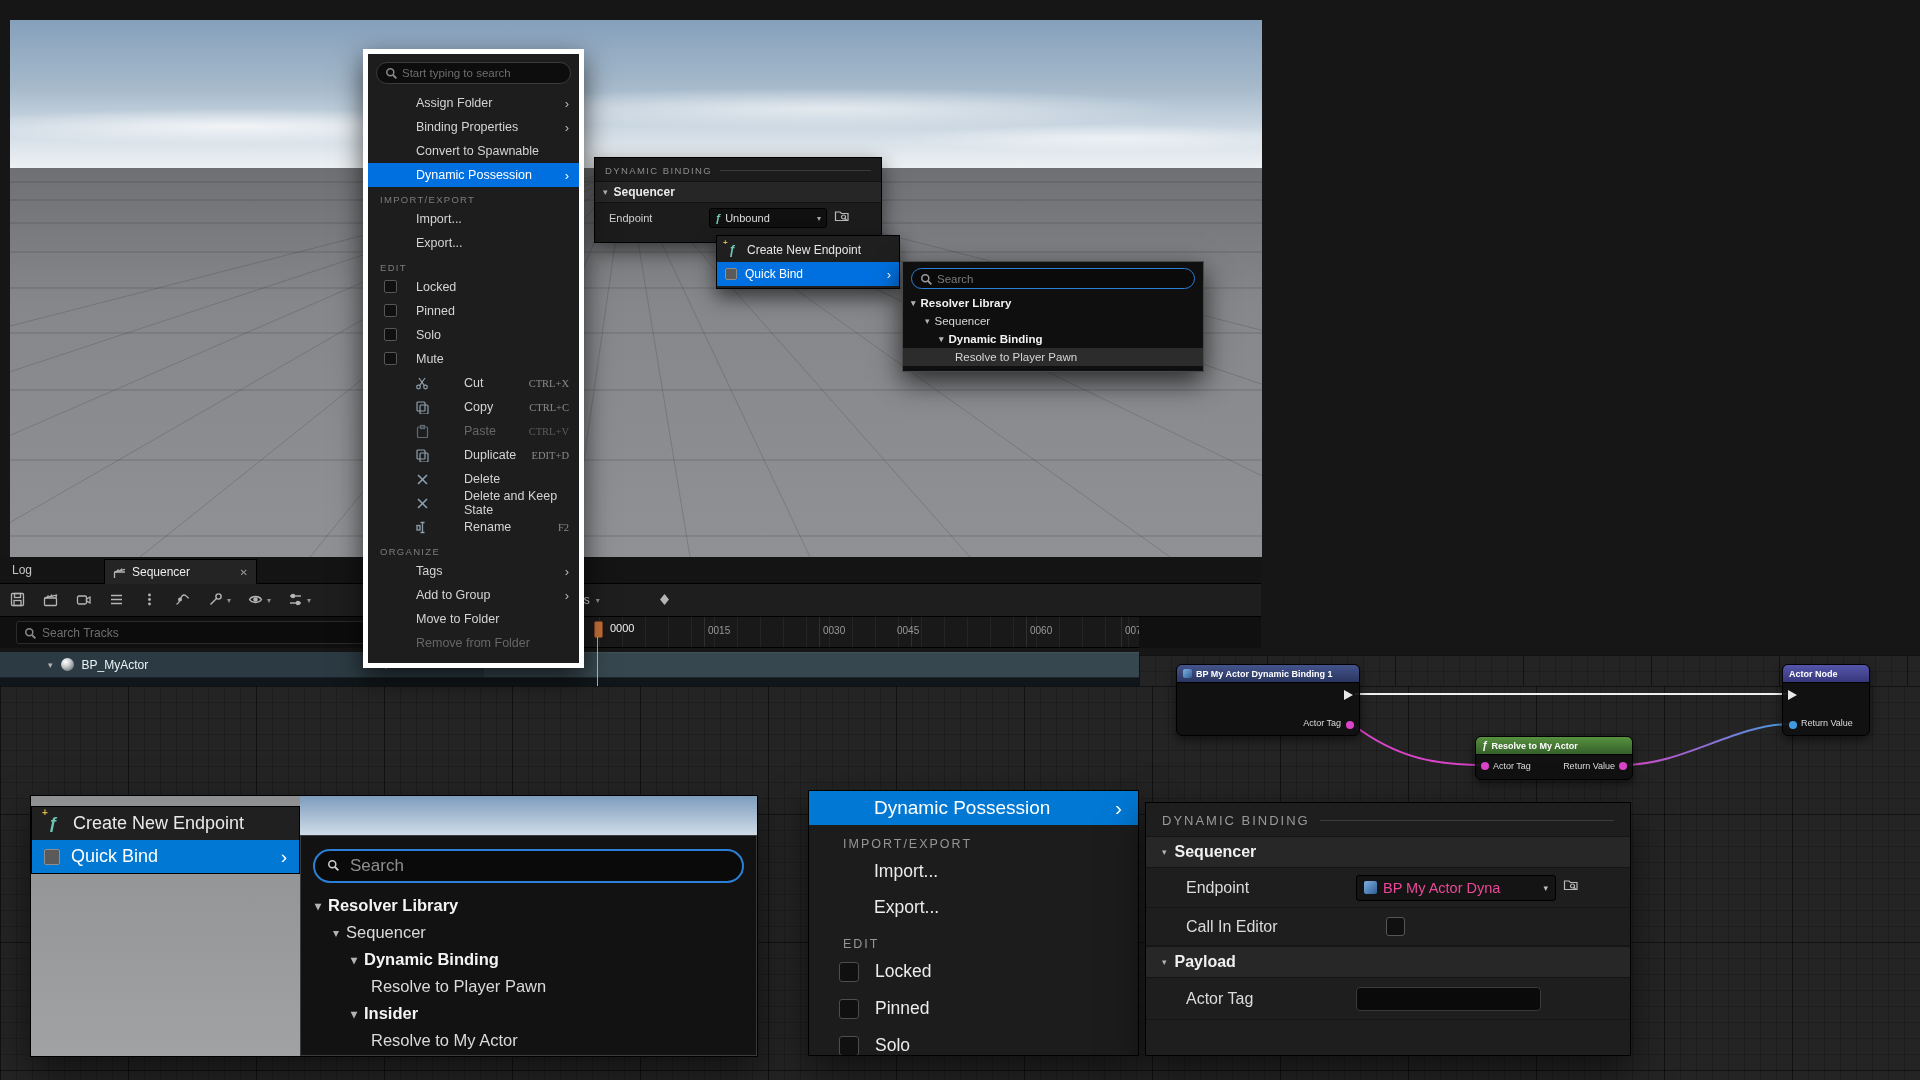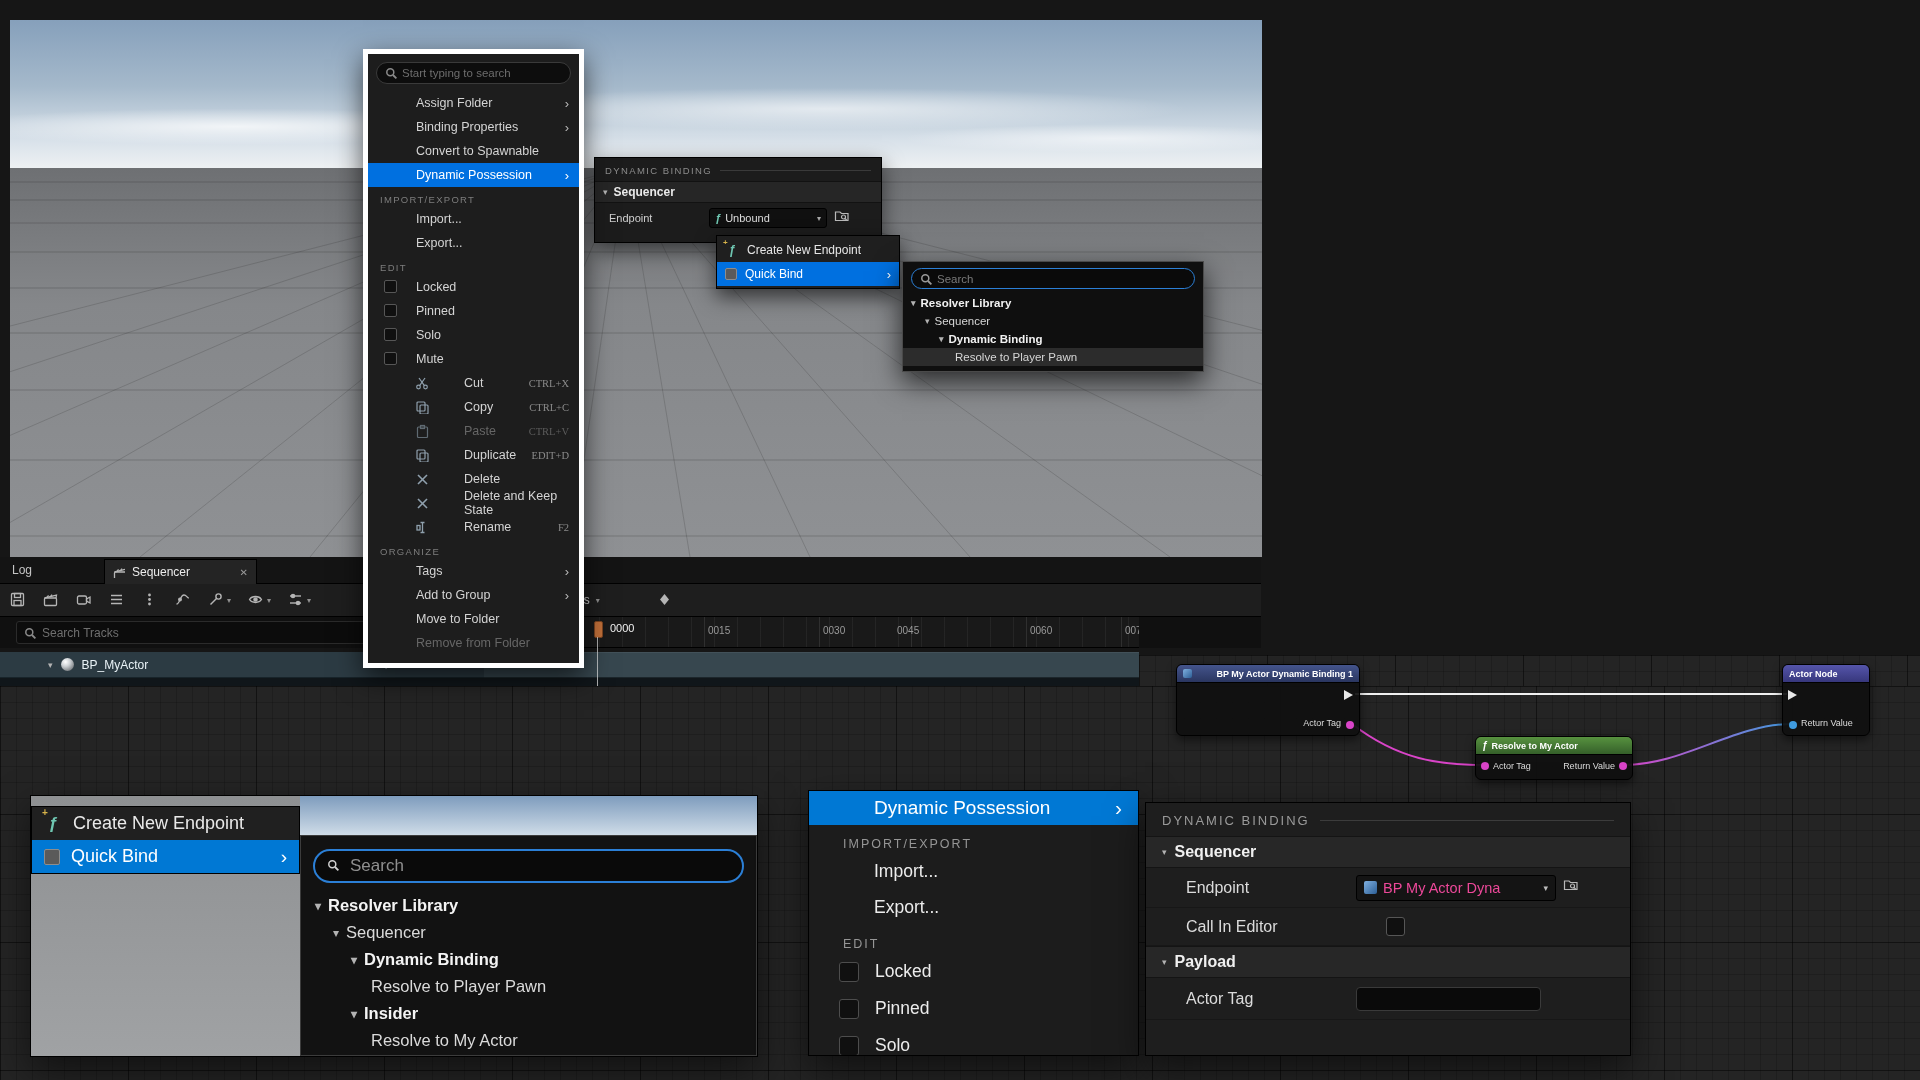--- a/index.html
+++ b/index.html
@@ -65,21 +65,21 @@
       linear-gradient(90deg, rgba(0,0,0,.4) 1px, transparent 1px),
       linear-gradient(rgba(0,0,0,.16) 1px, transparent 1px),
       linear-gradient(90deg, rgba(0,0,0,.16) 1px, transparent 1px);
     background-size:128px 128px,128px 128px,16px 16px,16px 16px; }
   .grid-right { left:1139px; top:655px; width:781px; height:425px; }
   .grid-bottom { left:0; top:686px; width:1920px; height:394px; }
 
   .wires { left:1139px; top:655px; width:781px; height:170px; z-index:2; }
   .bnode { z-index:3; background:rgba(16,16,16,.93); border:1px solid #000; border-radius:6px; box-shadow:0 4px 10px rgba(0,0,0,.5); }
   .bnode-h { height:18px; display:flex; align-items:center; gap:4px; padding:0 6px; border-radius:5px 5px 0 0; border-bottom:1px solid #000; }
-  .bh-blue { background:linear-gradient(#44548c, #2a3660);justify-content:space-between; }
+  .bh-blue { background:linear-gradient(#44548c, #2a3660); }
   .bh-green { background:linear-gradient(#57923f, #35602a); }
   .bh-purple { background:linear-gradient(#5555ab, #37377c); }
   .bnode-h .bt { font-size:9px; font-weight:bold; color:#fff; white-space:nowrap; overflow:hidden; }
   .bicon { width:9px; height:9px; border-radius:2px; background:linear-gradient(135deg,#7fb0e0,#2d5f96); flex:0 0 auto; }
   .fnicon { font-size:10px; font-style:italic; font-weight:bold; color:#fff; }
   .execpin { position:absolute; width:0; height:0; border-top:5px solid transparent; border-bottom:5px solid transparent; border-left:9px solid #e8e8e8; }
   .pindot { position:absolute; width:8px; height:8px; border-radius:50%; }
   .dot-m { background:#d944c8; }
   .dot-b { background:#3f9bdf; }
   .pinlbl { position:absolute; font-size:9px; color:#dcdcdc; white-space:nowrap; }

